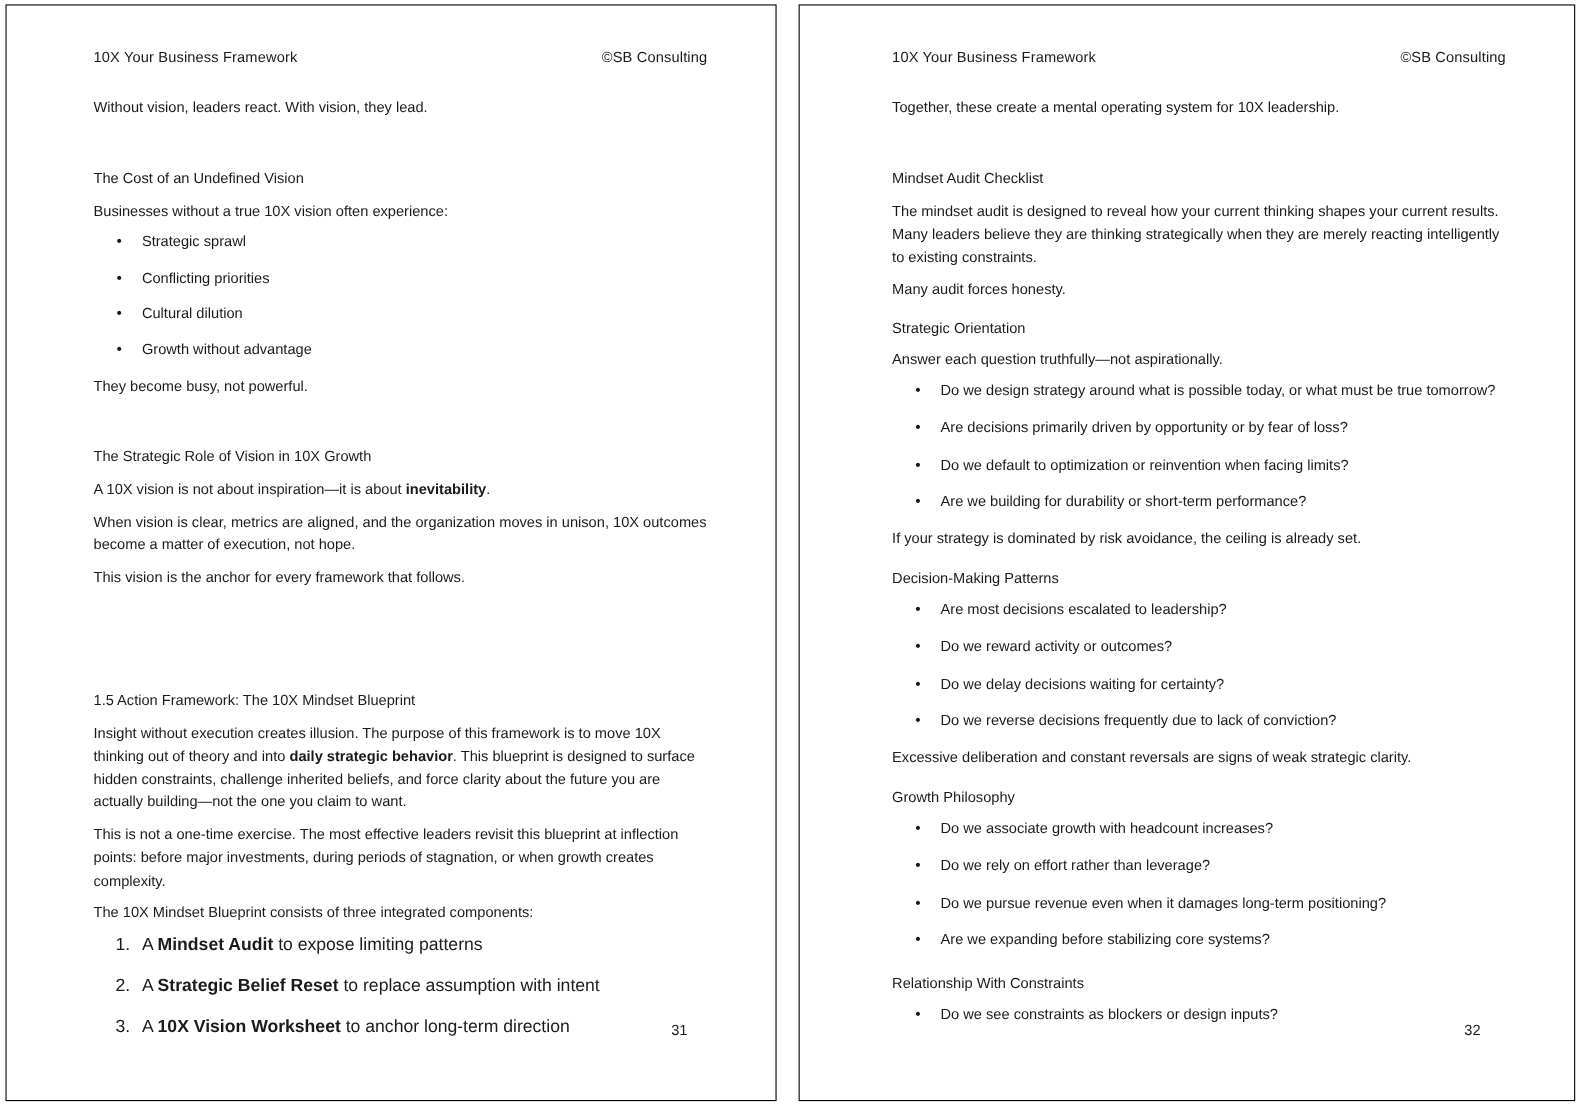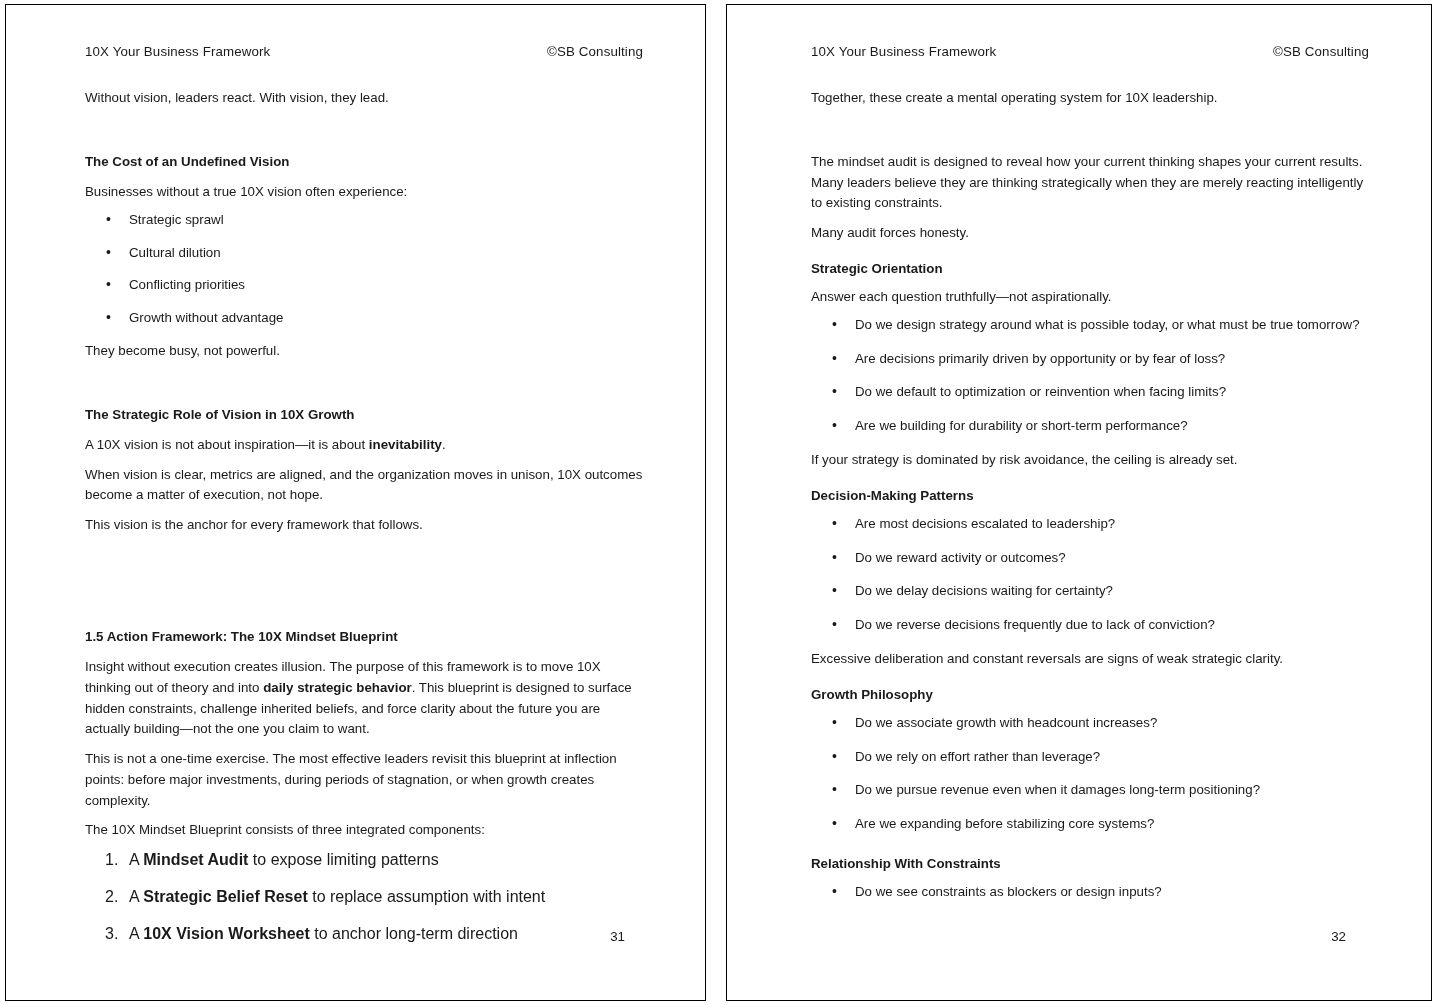--- a/index.html
+++ b/index.html
@@ -56,21 +56,21 @@
   p.body {
     font-size: 13.3px;
     line-height: 1.56;
     margin: 0 0 9px 0;
     text-align: left;
   }
   p.body.tight { margin-bottom: 7px; }
 
   h3.heading {
     font-size: 13.3px;
-    font-weight: bold;
+    font-weight: normal;
     line-height: 1.45;
     margin: 0 0 11px 0;
   }
   h3.heading.sub {
     margin: 0 0 9px 0;
   }
 
   .gap-lg { height: 34px; }
   .gap-xl { height: 82px; }
   .gap-xs { height: 6px; }
@@ -138,22 +138,22 @@
       </div>
 
       <p class="body">Without vision, leaders react. With vision, they lead.</p>
 
       <div class="gap-lg"></div>
 
       <h3 class="heading">The Cost of an Undefined Vision</h3>
       <p class="body tight">Businesses without a true 10X vision often experience:</p>
       <ul class="bullets">
         <li>Strategic sprawl</li>
+        <li>Conflicting priorities</li>
         <li>Cultural dilution</li>
-        <li>Conflicting priorities</li>
         <li>Growth without advantage</li>
       </ul>
       <p class="body">They become busy, not powerful.</p>
 
       <div class="gap-lg"></div>
 
       <h3 class="heading">The Strategic Role of Vision in 10X Growth</h3>
       <p class="body"><span>A 10X vision is not about inspiration—it is about </span><b>inevitability</b><span>.</span></p>
       <p class="body">When vision is clear, metrics are aligned, and the organization moves in unison, 10X outcomes become a matter of execution, not hope.</p>
       <p class="body">This vision is the anchor for every framework that follows.</p>
@@ -180,20 +180,21 @@
 
       <div class="running-head">
         <span class="rh-title">10X Your Business Framework</span>
         <span class="rh-mark">©SB Consulting</span>
       </div>
 
       <p class="body">Together, these create a mental operating system for 10X leadership.</p>
 
       <div class="gap-lg"></div>
 
+      <h3 class="heading">Mindset Audit Checklist</h3>
       <p class="body">The mindset audit is designed to reveal how your current thinking shapes your current results. Many leaders believe they are thinking strategically when they are merely reacting intelligently to existing constraints.</p>
       <p class="body">Many audit forces honesty.</p>
 
       <div class="gap-xs"></div>
 
       <h3 class="heading sub">Strategic Orientation</h3>
       <p class="body tight">Answer each question truthfully—not aspirationally.</p>
       <ul class="bullets">
         <li>Do we design strategy around what is possible today, or what must be true tomorrow?</li>
         <li>Are decisions primarily driven by opportunity or by fear of loss?</li>

